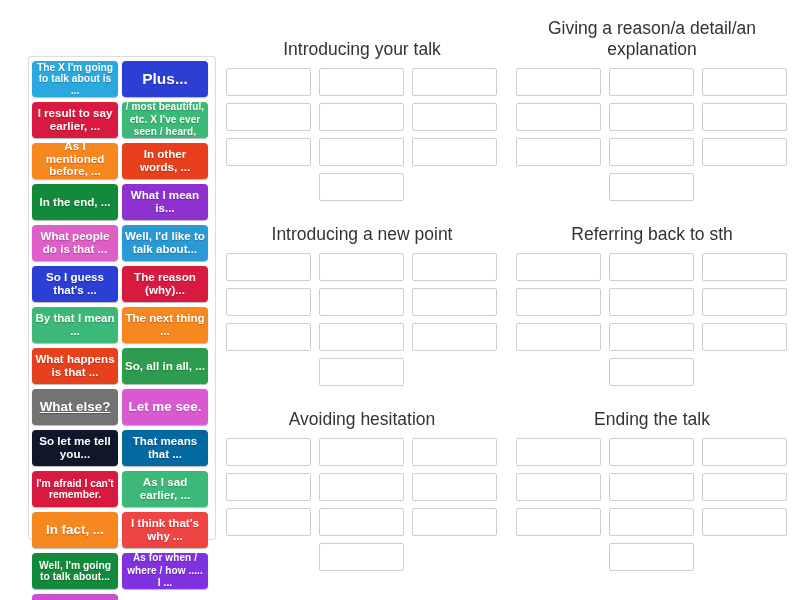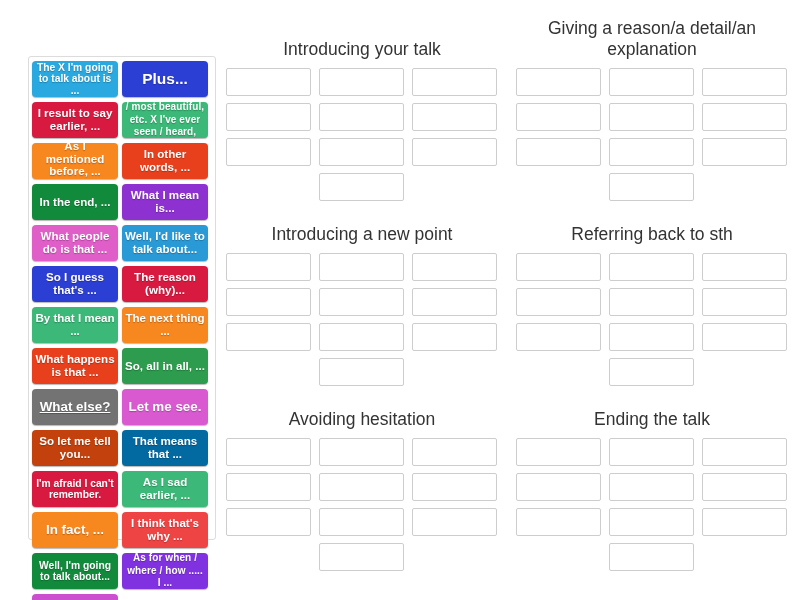--- a/index.html
+++ b/index.html
@@ -168,21 +168,21 @@
       </div>
       <div class="tile" style="background: rgb(45, 156, 78);">
         <span class="fs-m">So, all in all, ...</span>
       </div>
       <div class="tile" style="background: #737373; text-decoration: underline;">
         <span class="fs-l">What else?</span>
       </div>
       <div class="tile" style="background: rgb(217, 89, 208);">
         <span class="fs-l">Let me see.</span>
       </div>
-      <div class="tile" style="background: #c2410c;">
+      <div class="tile" style="background: #0f172a;">
         <span class="fs-m">So let me tell you...</span>
       </div>
       <div class="tile" style="background: #0369a1;">
         <span class="fs-m">That means that ...</span>
       </div>
       <div class="tile" style="background: rgb(217, 26, 64);">
         <span class="fs-s">I'm afraid I can't remember.</span>
       </div>
       <div class="tile" style="background: rgb(60, 184, 120);">
         <span class="fs-m">As I sad earlier, ...</span>

